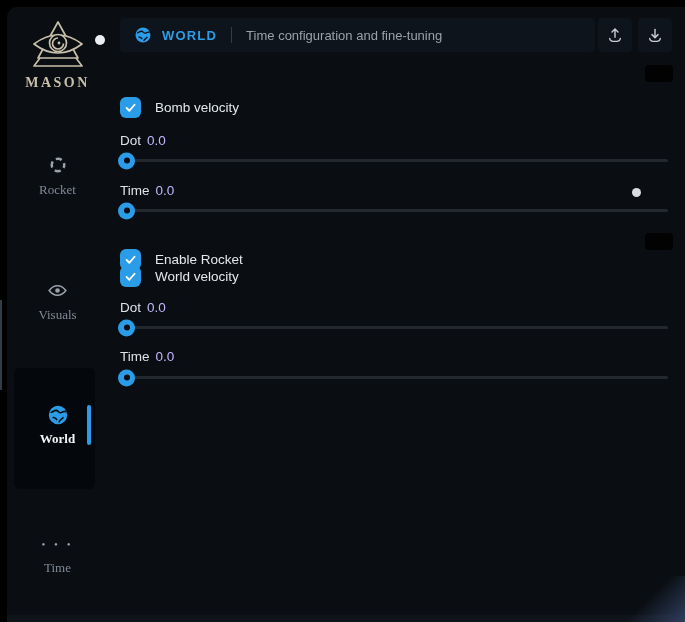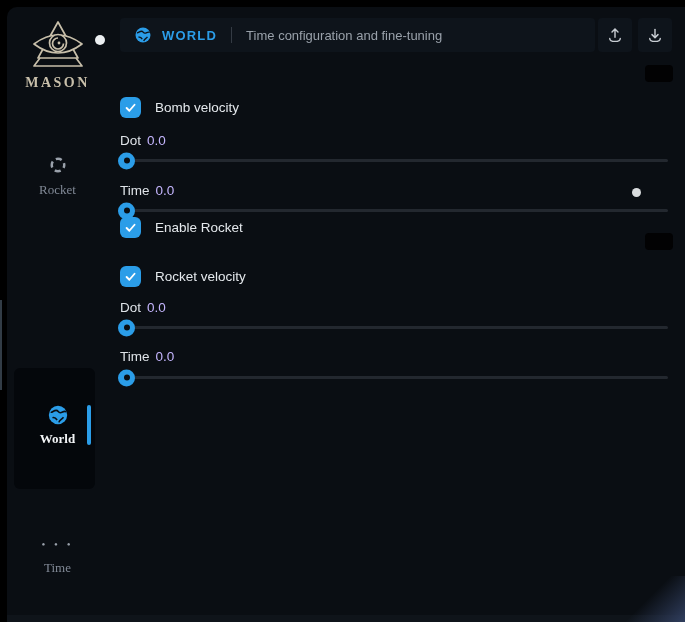--- a/index.html
+++ b/index.html
@@ -87,20 +87,29 @@
 
     <div class="side-item" style="top:148px">
       <span class="si-icon">
         <svg width="20" height="20" viewBox="0 0 24 24" style="margin:0 auto;">
           <circle cx="12" cy="12" r="7.5" fill="none" stroke="#9aa1ab" stroke-width="3" stroke-dasharray="7.4 4.4" stroke-dashoffset="3.7"></circle>
         </svg>
       </span>
       <span class="si-label">Rocket</span>
     </div>
 
+    <div class="side-item" style="top:273px">
+      <span class="si-icon">
+        <svg width="21" height="21" viewBox="0 0 24 24" style="margin:0 auto;">
+          <path d="M2.5 12s4-5.5 9.5-5.5S21.5 12 21.5 12s-4 5.5-9.5 5.5S2.5 12 2.5 12z" fill="none" stroke="#9aa1ab" stroke-width="1.8"></path>
+          <circle cx="12" cy="12" r="2.6" fill="#9aa1ab"></circle>
+        </svg>
+      </span>
+      <span class="si-label">Visuals</span>
+    </div>
 
     <div class="active-box"></div>
     <div class="side-item active" style="top:397px">
       <span class="si-icon">
         <svg width="22" height="22" viewBox="0 0 24 24" style="margin:0 auto;">
           <circle cx="12" cy="12" r="10" fill="#2b9de8"></circle>
           <path d="M4 9c2 .5 3-2 6-2 2.5 0 2 2.5 4.5 2.5S18 7 21 8.5" fill="none" stroke="#0a0e13" stroke-width="1.8"></path>
           <path d="M6 15c2.5-1 4 1 5 2.5M13 20c.5-2.5 3-3 5-5.5" fill="none" stroke="#0a0e13" stroke-width="1.8"></path>
         </svg>
       </span>
@@ -164,37 +173,37 @@
     <span class="thumb"></span>
   </div>
 
   <div class="slider-label" style="top:176px">
     <span>Time</span><span class="val">0.0</span>
   </div>
   <div class="track" style="top:202px">
     <span class="thumb"></span>
   </div>
 
-  <div class="toggle-row" style="top:209px">
+  <div class="toggle-row" style="top:241px">
     <span class="checkbox">
       <svg width="13" height="13" viewBox="0 0 16 16">
         <polyline points="3.2,8.6 6.6,12 13,4.6" fill="none" stroke="#fff" stroke-width="2.3" stroke-linecap="round" stroke-linejoin="round"></polyline>
       </svg>
     </span>
     <span class="toggle-label">Enable Rocket</span>
   </div>
   <div class="swatch" style="top:226px"></div>
 
   <div class="toggle-row" style="top:258px">
     <span class="checkbox">
       <svg width="13" height="13" viewBox="0 0 16 16">
         <polyline points="3.2,8.6 6.6,12 13,4.6" fill="none" stroke="#fff" stroke-width="2.3" stroke-linecap="round" stroke-linejoin="round"></polyline>
       </svg>
     </span>
-    <span class="toggle-label">Rocket velocity</span>
+    <span class="toggle-label">World velocity</span>
   </div>
 
   <div class="slider-label" style="top:293px">
     <span>Dot</span><span class="val">0.0</span>
   </div>
   <div class="track" style="top:319px">
     <span class="thumb"></span>
   </div>
 
   <div class="slider-label" style="top:342px">

